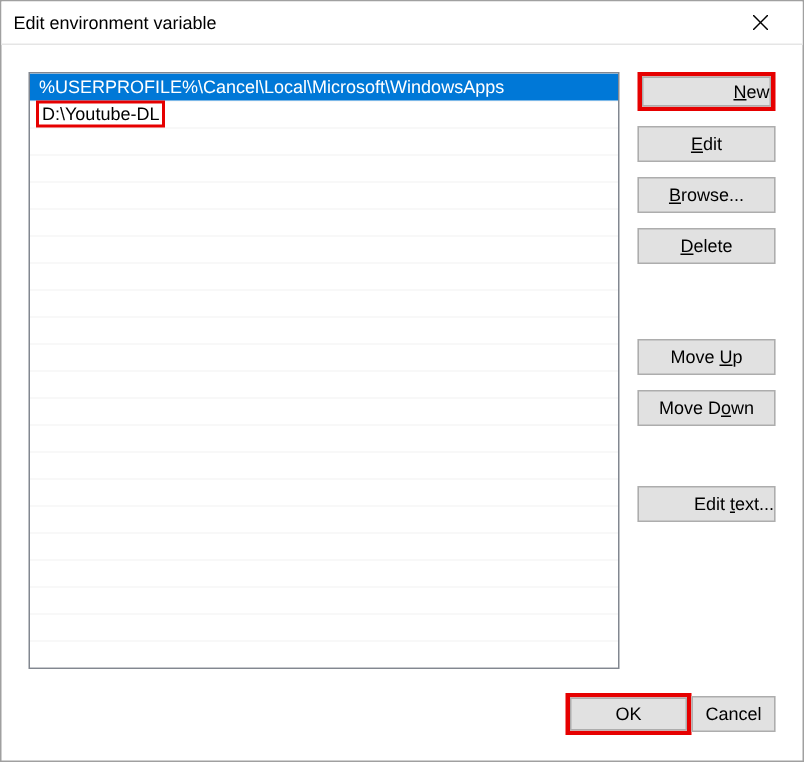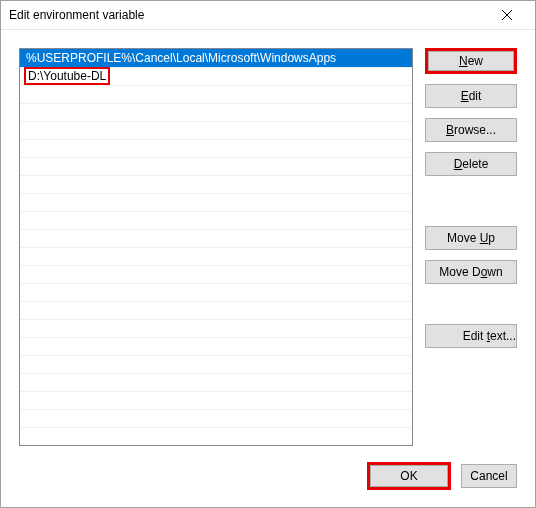--- a/index.html
+++ b/index.html
@@ -111,30 +111,30 @@
   .gap-med { margin-top: 30px; text-align: right; }
   .highlight-red {
     border: 3px solid #e60000;
     padding: 0;
   }
   .highlight-red .btn {
     border: 1px solid #adadad;
     width: 86px;
     height: 20px;
     margin: 0;
+    text-align: right;
   }
   .highlight-wrap {
     display: inline-block;
     padding: 0;
     line-height: 0;
   }
   .bottom-row {
     display: flex;
     justify-content: flex-end;
-    gap: 10px;
     padding-top: 16px;
     align-items: center;
   }
   .bottom-row .btn { width: 56px; }
   .ok-highlight {
     border: 3px solid #e60000;
     display: inline-flex;
   }
   .ok-highlight .btn { width: 78px; height: 22px; }
 </style>

